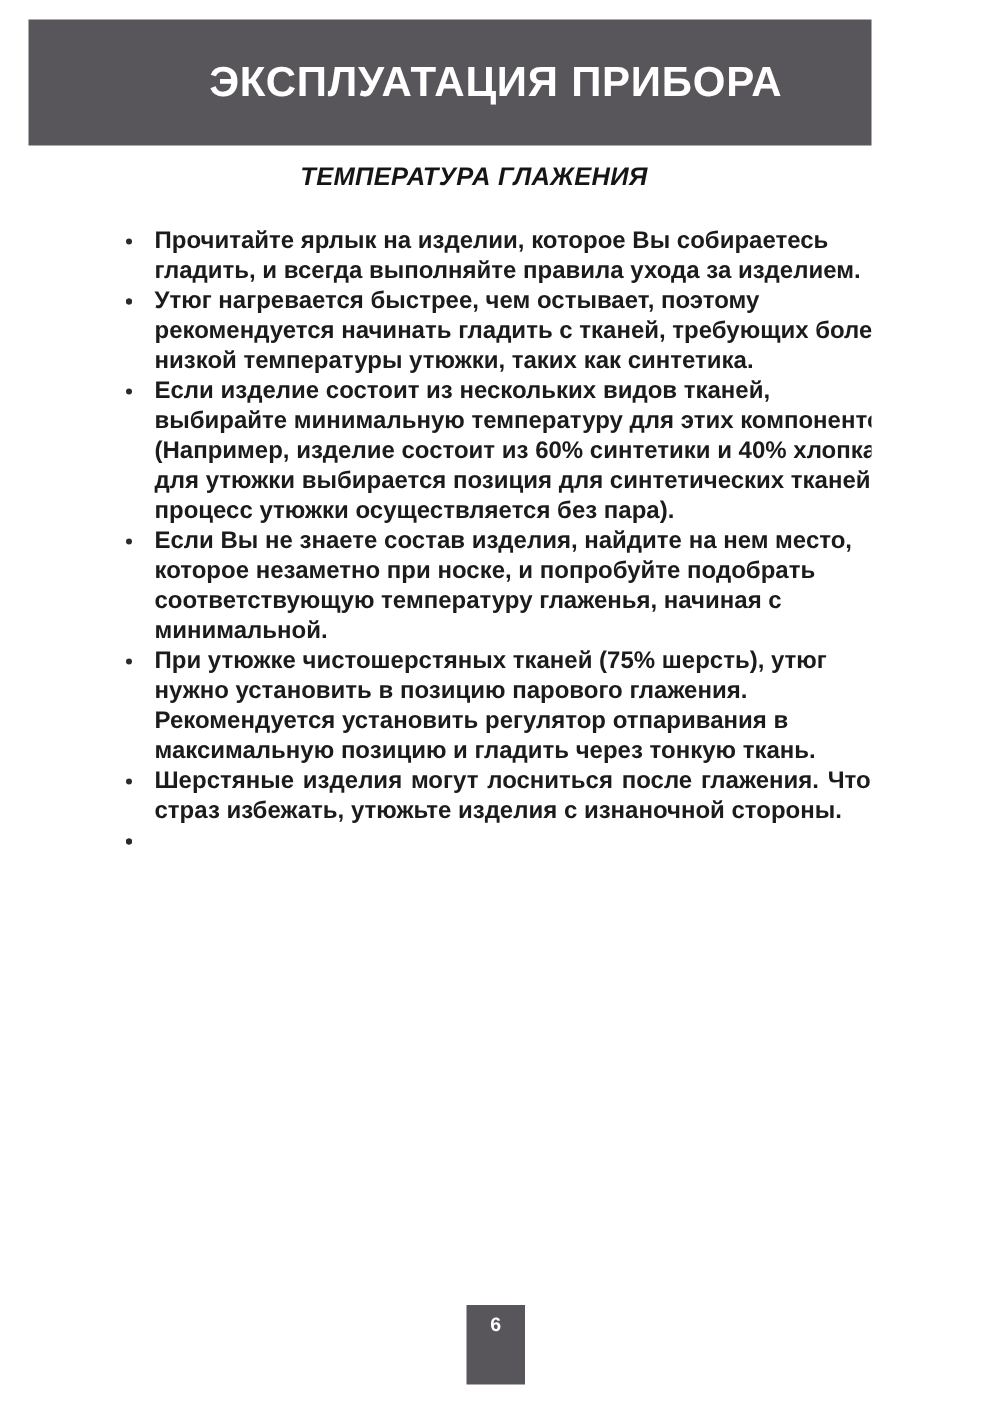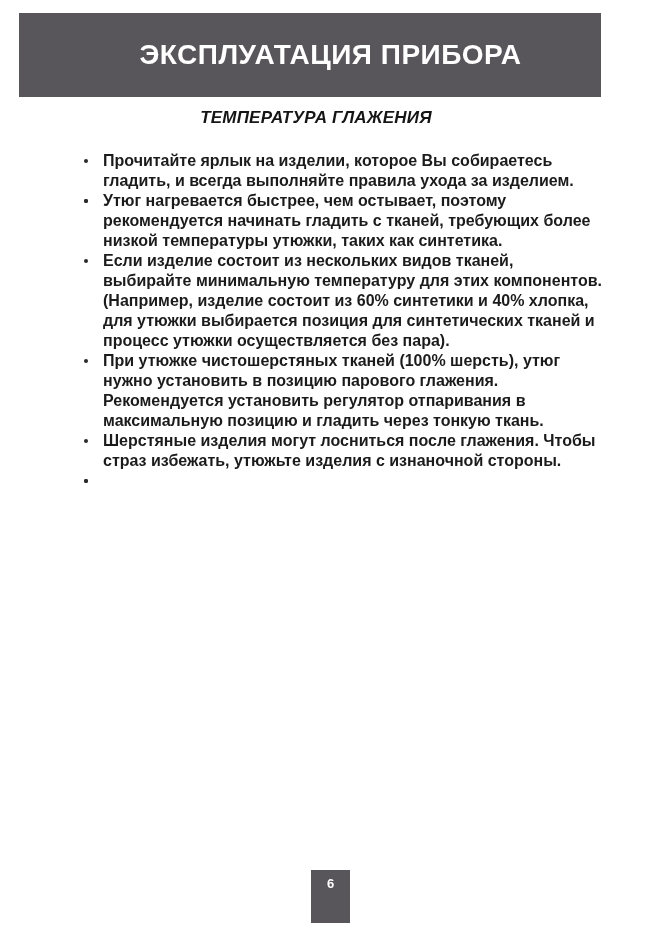--- a/index.html
+++ b/index.html
@@ -8,21 +8,20 @@
     background: #ffffff;
   }
   .page {
     position: relative;
     width: 581px;
     height: 940px;
     background: #ffffff;
     font-family: "Liberation Sans", sans-serif;
     color: #1b1b1b;
     overflow: hidden;
-    padding-left: 20px;
   }
   .banner {
     position: absolute;
     left: 19px;
     top: 13px;
     width: 623px;
     height: 84px;
     background: #58565a;
     display: flex;
     align-items: center;
@@ -106,21 +105,22 @@
     <h1 style="color: rgb(255, 255, 255);">ЭКСПЛУАТАЦИЯ ПРИБОРА</h1>
   </div>
 
   <div class="subtitle">ТЕМПЕРАТУРА ГЛАЖЕНИЯ</div>
 
   <ul class="list">
       <li><span class="bullet"></span><span class="txt">Прочитайте ярлык на изделии, которое Вы собираетесь гладить, и всегда выполняйте правила ухода за изделием.</span></li>
       <li><span class="bullet"></span></li>
       <li><span class="bullet"></span><span class="txt">Утюг нагревается быстрее, чем остывает, поэтому рекомендуется начинать гладить с тканей, требующих более низкой температуры утюжки, таких как синтетика.</span></li>
       <li><span class="bullet"></span><span class="txt">Если изделие состоит из нескольких видов тканей, выбирайте минимальную температуру для этих компонентов. (Например, изделие состоит из 60% синтетики и 40% хлопка, для утюжки выбирается позиция для синтетических тканей и процесс утюжки осуществляется без пара).</span></li>
-      <li><span class="bullet"></span><span class="txt">При утюжке чистошерстяных тканей (100% шерсть), утюг нужно установить в позицию парового глажения. Рекомендуется установить регулятор отпаривания в максимальную позицию и гладить через тонкую ткань.</span></li>
+      <li><span class="bullet"></span><span class="txt">Если Вы не знаете состав изделия, найдите на нем место, которое незаметно при носке, и попробуйте подобрать соответствующую температуру глаженья, начиная с минимальной.</span></li>
+      <li><span class="bullet"></span><span class="txt">При утюжке чистошерстяных тканей (75% шерсть), утюг нужно установить в позицию парового глажения. Рекомендуется установить регулятор отпаривания в максимальную позицию и гладить через тонкую ткань.</span></li>
       <li><span class="bullet"></span><span class="txt">Шерстяные изделия могут лосниться после глажения. Чтобы страз избежать, утюжьте изделия с изнаночной стороны.</span></li>
       <li><span class="bullet"></span></li>
       <li><span class="bullet"></span></li>
     </ul>
 
   <div class="footer-badge" style="background: rgb(88, 86, 90);">
     <span class="num">6</span>
   </div>
 
 </div>

